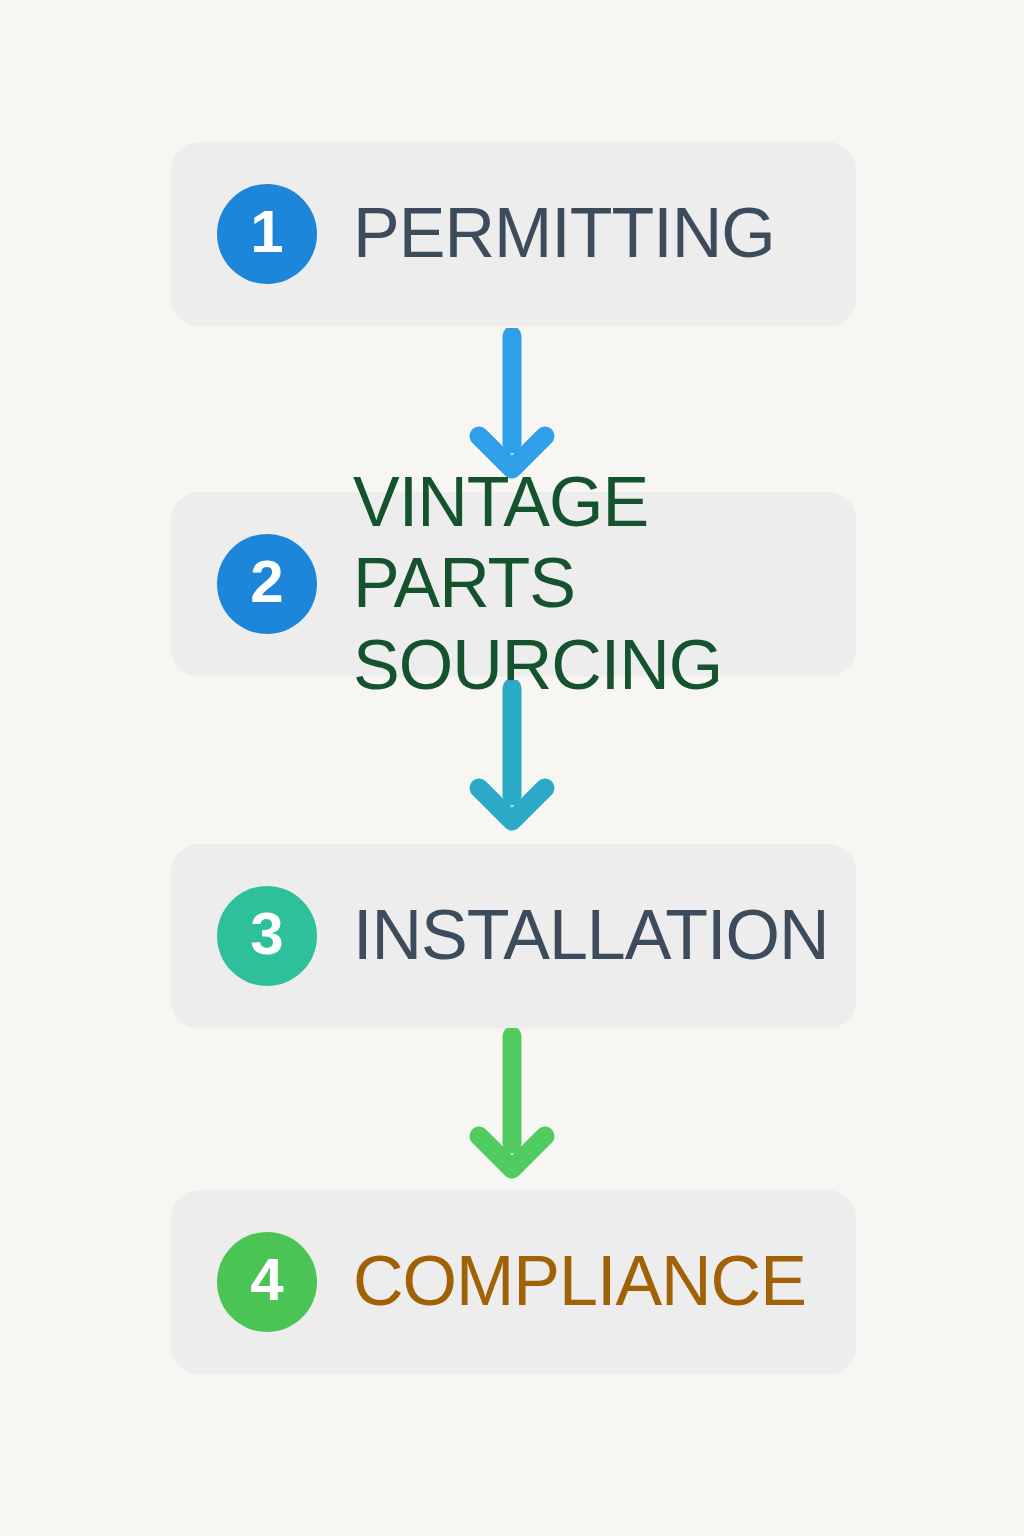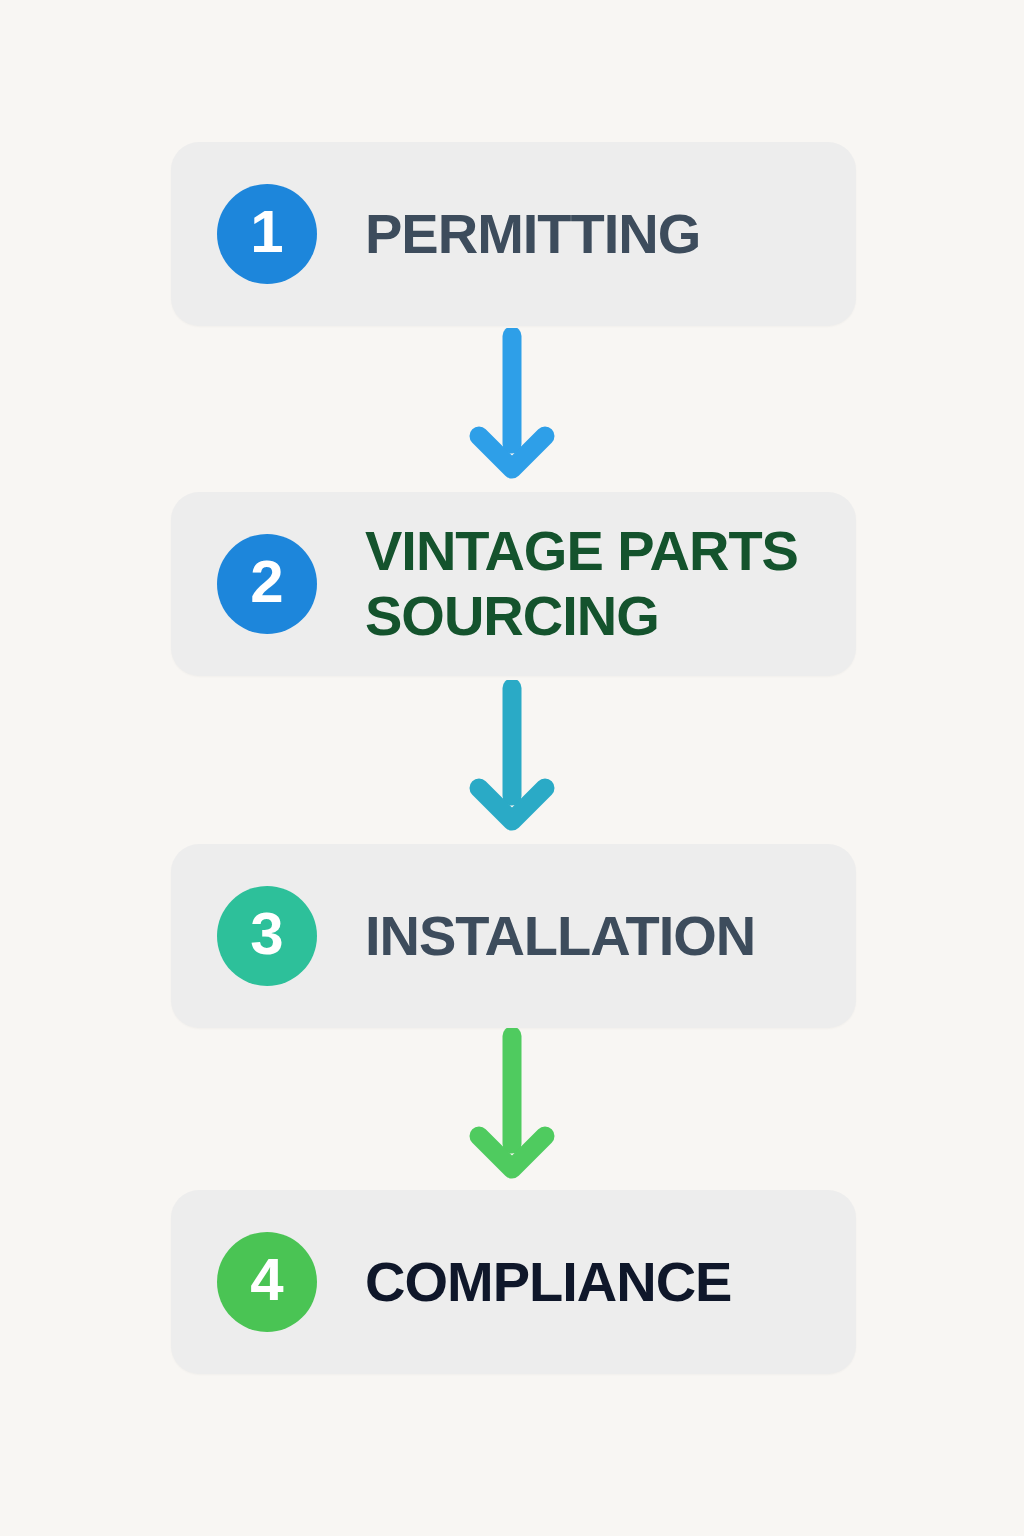--- a/index.html
+++ b/index.html
@@ -39,24 +39,24 @@
     align-items: center;
     justify-content: center;
     color: #FFFFFF;
     font-size: 60px;
     font-weight: 700;
     line-height: 1;
     padding-bottom: 4px;
     box-sizing: border-box;
   }
   .step-label {
-    margin-left: 48px;
+    margin-left: 36px;
     margin-right: 20px;
-    font-size: 56px;
-    font-weight: 700;
+    font-size: 70px;
+    font-weight: 400;
     letter-spacing: -1px;
     line-height: 1.16;
     color: #3D4C5C;
     white-space: pre-line;
   }
   .flow-arrow {
     position: absolute;
     left: 432px;
     width: 160px;
     height: 156px;
@@ -104,16 +104,16 @@
 
   <svg class="flow-arrow pos-3" viewBox="0 0 160 156">
     <line x1="80" y1="8" x2="80" y2="116" stroke-width="19" stroke-linecap="round" stroke="#4FCB5F"></line>
     <polyline points="47,108 80,141 113,108" fill="none" stroke-width="19" stroke-linecap="round" stroke-linejoin="round" stroke="#4FCB5F"></polyline>
   </svg>
 
   <div class="step-card pos-4" style="background-color: rgb(237, 237, 237);">
     <div class="badge" style="background-color: rgb(74, 196, 84);">
       <span>4</span>
     </div>
-    <div class="step-label" style="color: #0f172a;">COMPLIANCE</div>
+    <div class="step-label" style="color: #a16207;">COMPLIANCE</div>
   </div>
 
 </div>
 
 </body></html>

